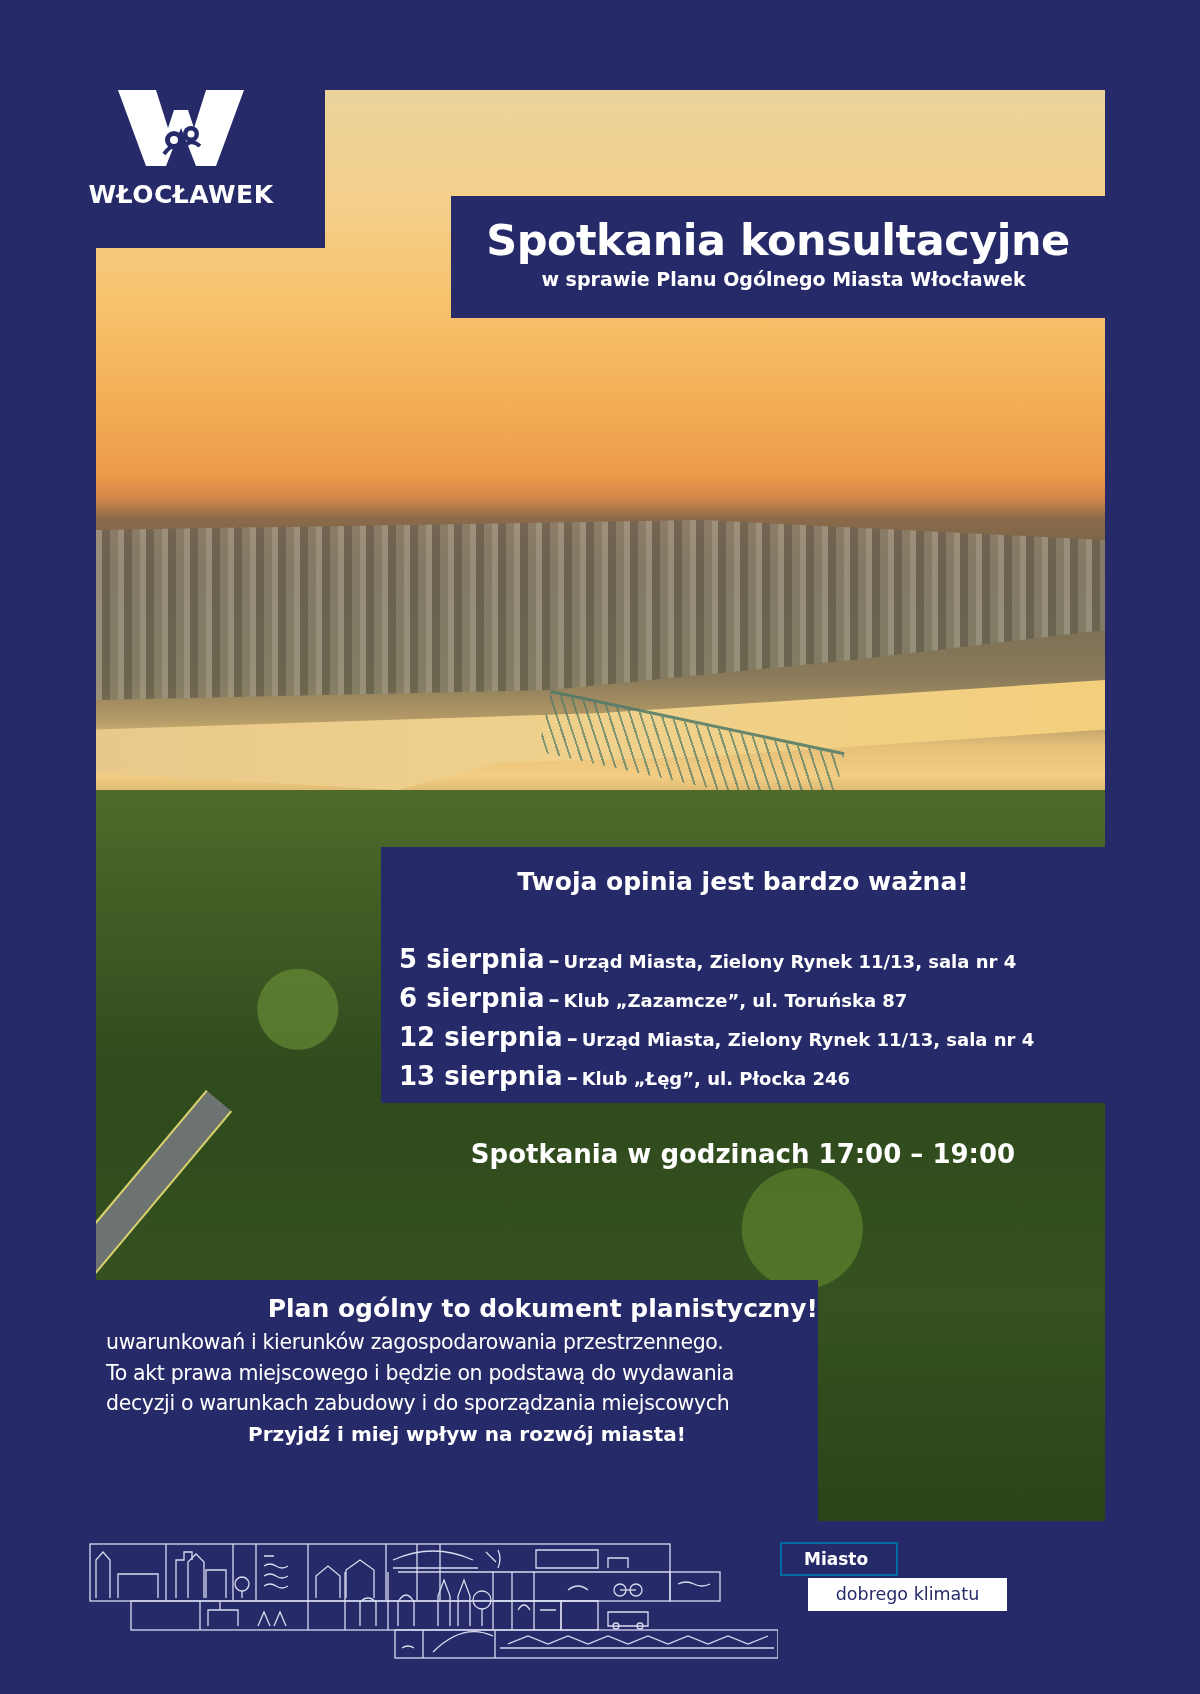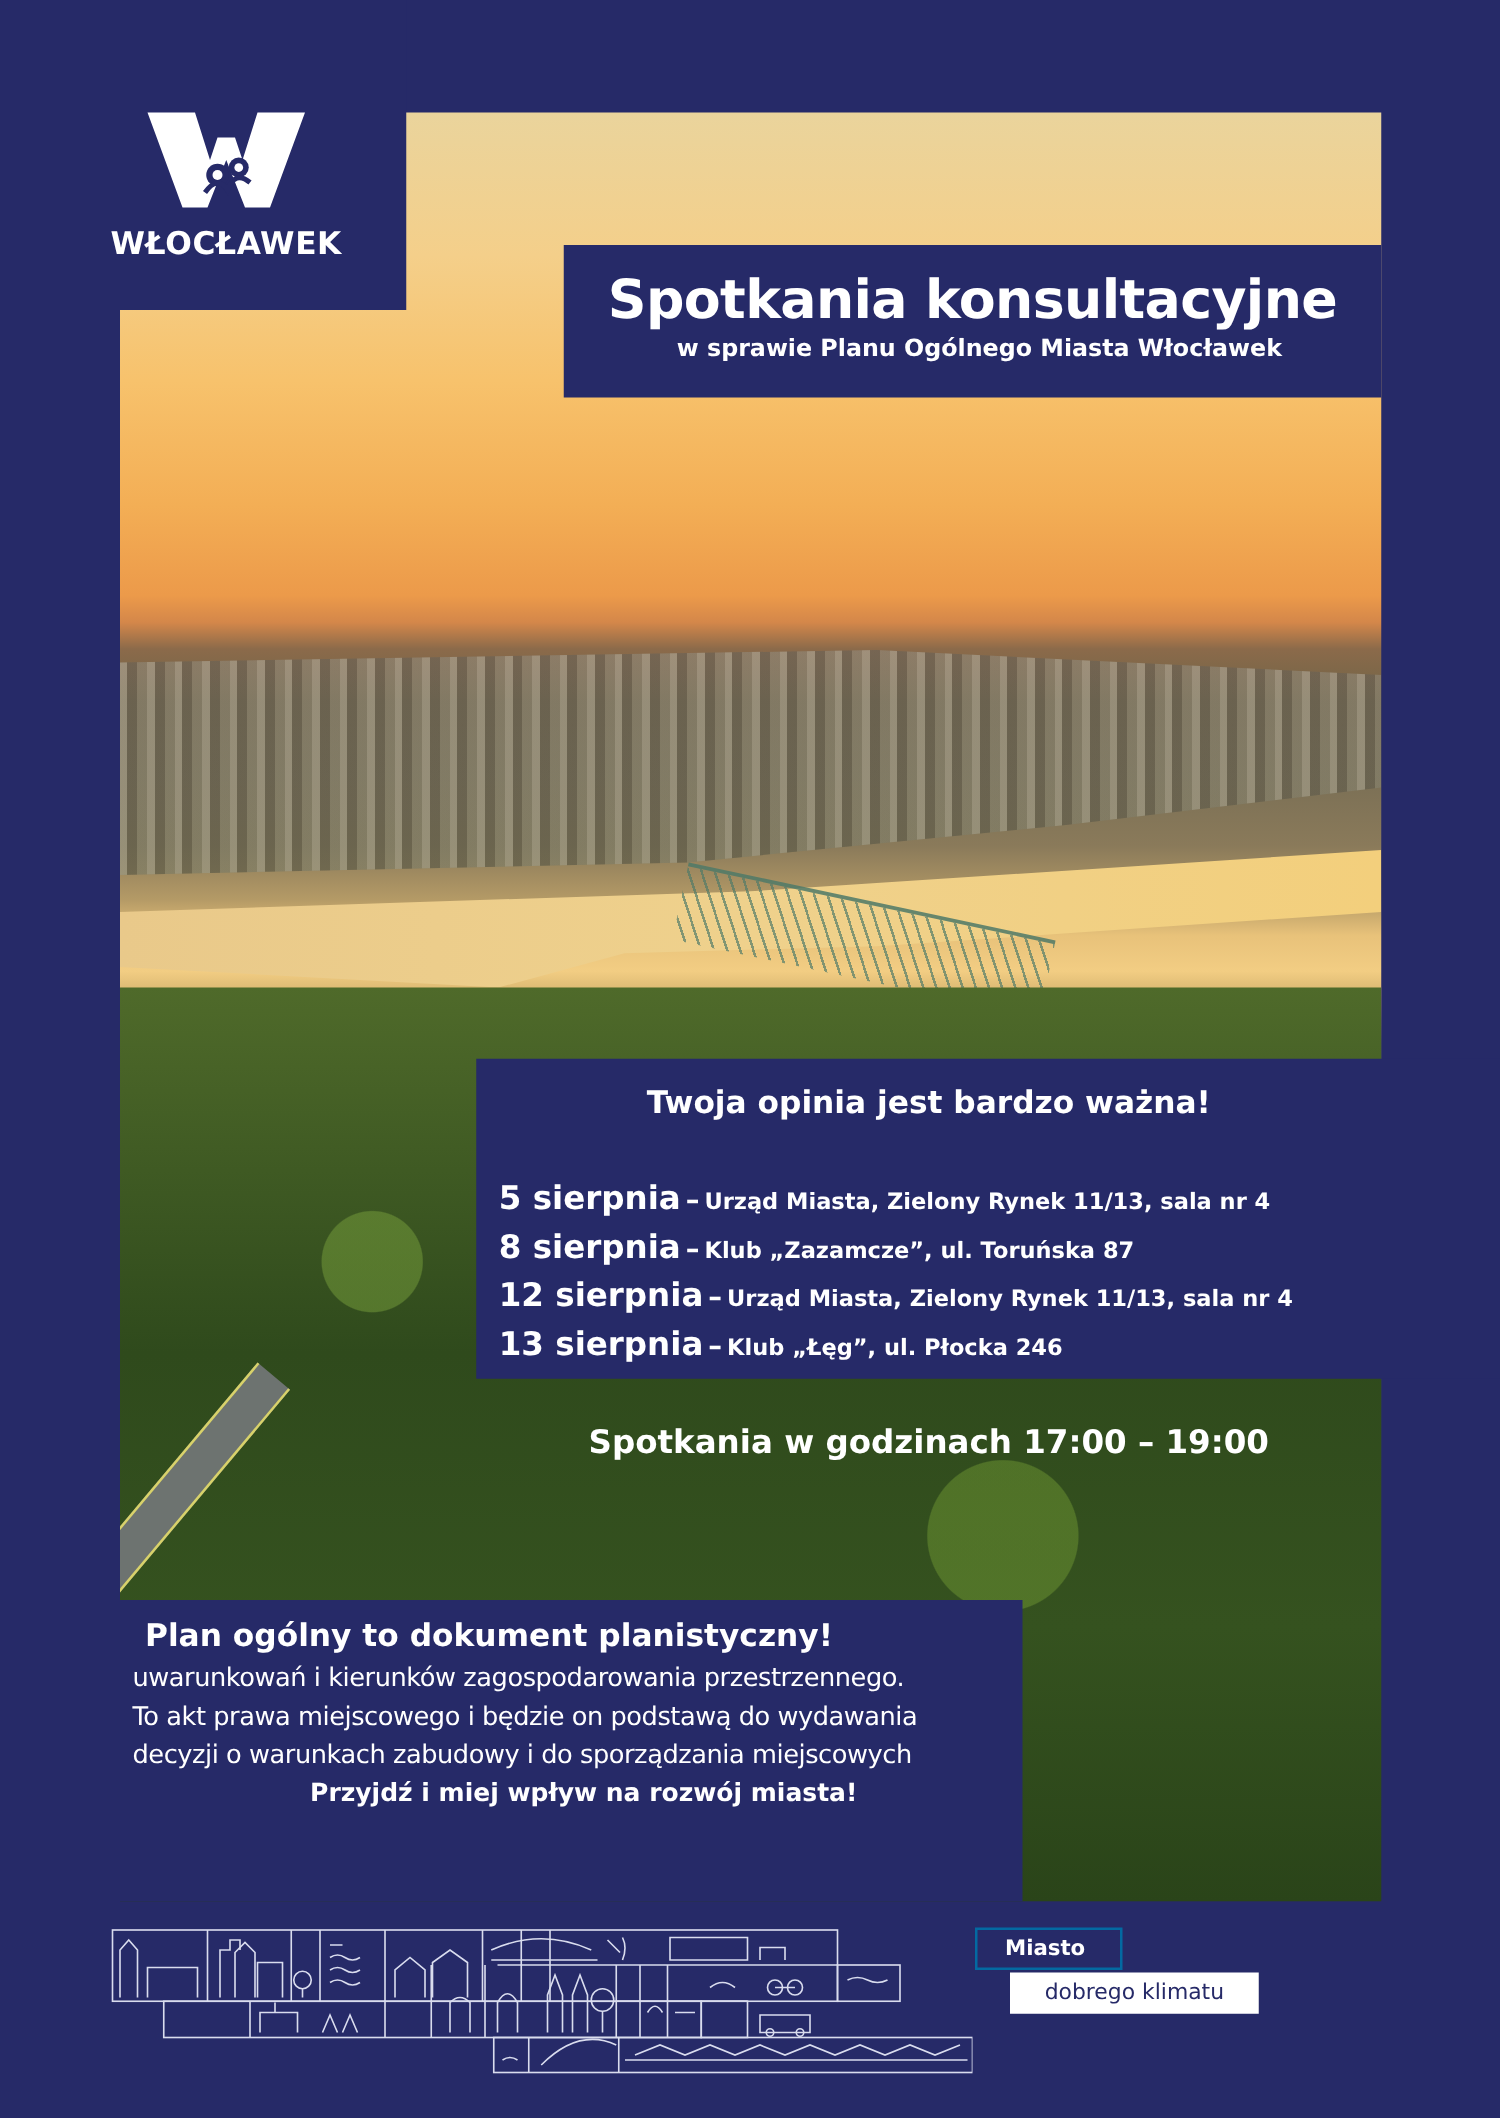--- a/index.html
+++ b/index.html
@@ -84,21 +84,21 @@
   .meeting .sep { font-weight: bold; font-size: 22px; margin: 0 4px; }
   .meeting .place { font-weight: bold; font-size: 18px; }
   .hours {
     position: absolute; left: 0; width: 724px; top: 292px; text-align: center;
     font-weight: bold; font-size: 26px;
   }
   .plan-box {
     position: absolute; left: 96px; top: 1280px; width: 722px; height: 241px; background: #262a68;
   }
   .plan-head {
-    text-align: left; font-weight: bold; font-size: 25px; margin-top: 14px; line-height: 30px;
+    text-align: right; font-weight: bold; font-size: 25px; margin-top: 14px; line-height: 30px;
     padding-left: 20px;
   }
   .plan-body {
     margin: 3px 0 0 10px; font-size: 20.5px; line-height: 30.5px; font-family: "DejaVu Sans", sans-serif;
     letter-spacing: -0.35px;
   }
   .plan-cta { text-align: center; font-weight: bold; font-size: 20px; line-height: 30px; padding-left: 20px; }
   .skyline { position: absolute; left: 88px; top: 1540px; width: 690px; height: 120px; }
   .badge-miasto {
     position: absolute; left: 780px; top: 1542px; width: 118px; height: 34px;
@@ -139,21 +139,21 @@
   <div class="title-sub">w sprawie Planu Ogólnego Miasta Włocławek</div>
 </div>
 
 <div class="info-box">
   <div class="info-head">Twoja opinia jest bardzo ważna!</div>
   <div class="meetings">
     <div class="meeting">
       <span class="date">5 sierpnia</span><span class="sep">–</span><span class="place">Urząd Miasta, Zielony Rynek 11/13, sala nr 4</span>
     </div>
     <div class="meeting">
-      <span class="date">8 sierpnia</span><span class="sep">–</span><span class="place">Klub „Zazamcze”, ul. Toruńska 87</span>
+      <span class="date">6 sierpnia</span><span class="sep">–</span><span class="place">Klub „Zazamcze”, ul. Toruńska 87</span>
     </div>
     <div class="meeting">
       <span class="date">12 sierpnia</span><span class="sep">–</span><span class="place">Urząd Miasta, Zielony Rynek 11/13, sala nr 4</span>
     </div>
     <div class="meeting">
       <span class="date">13 sierpnia</span><span class="sep">–</span><span class="place">Klub „Łęg”, ul. Płocka 246</span>
     </div>
   </div>
   <div class="hours">Spotkania w godzinach 17:00 – 19:00</div>
 </div>

